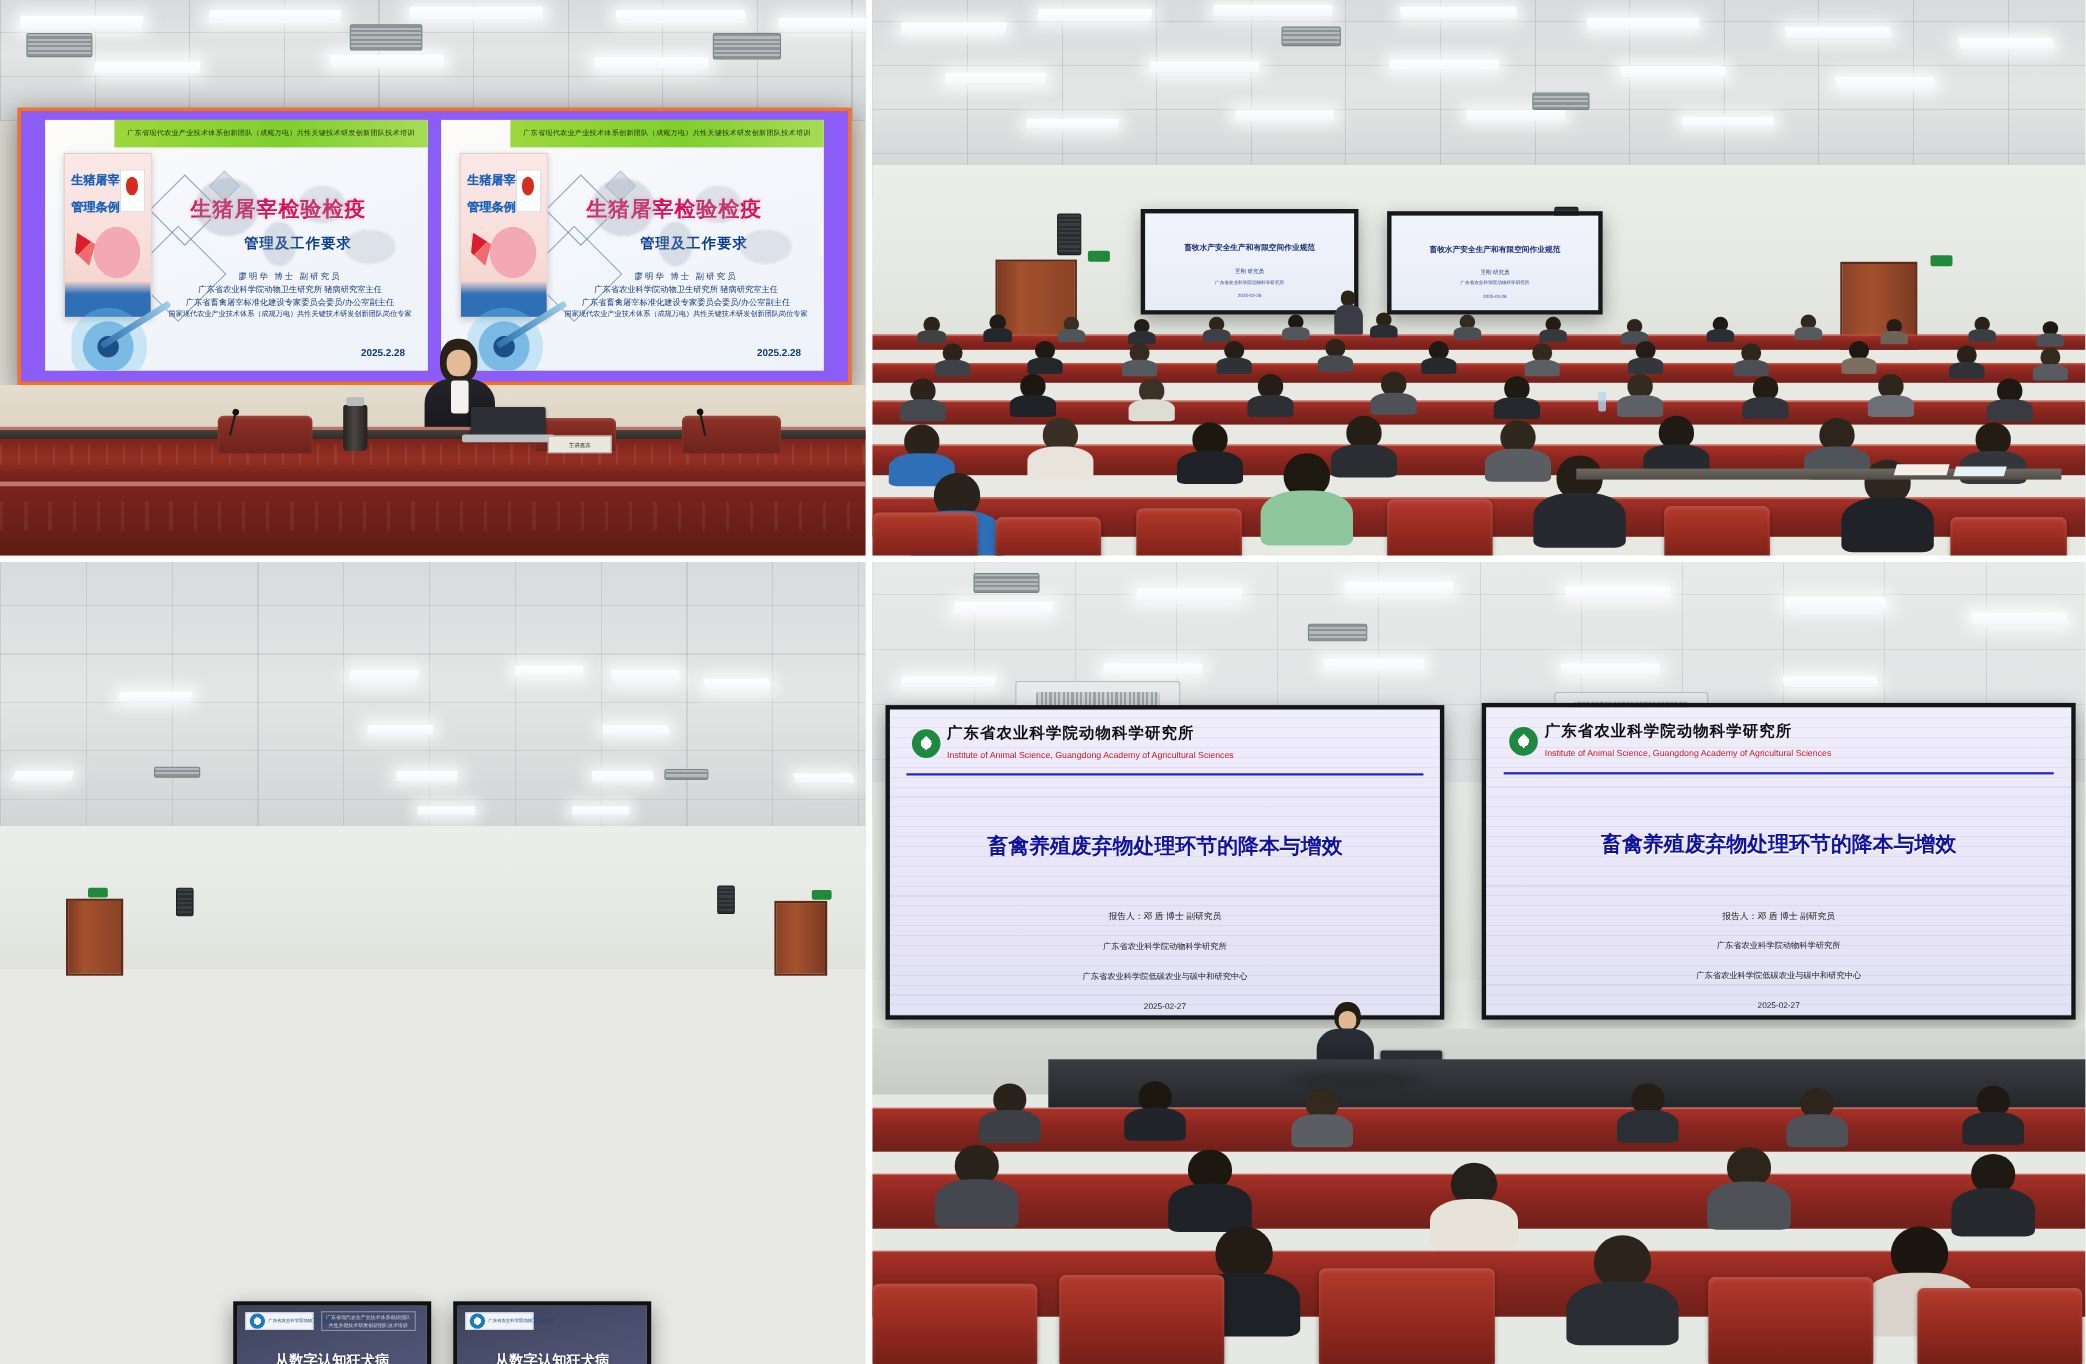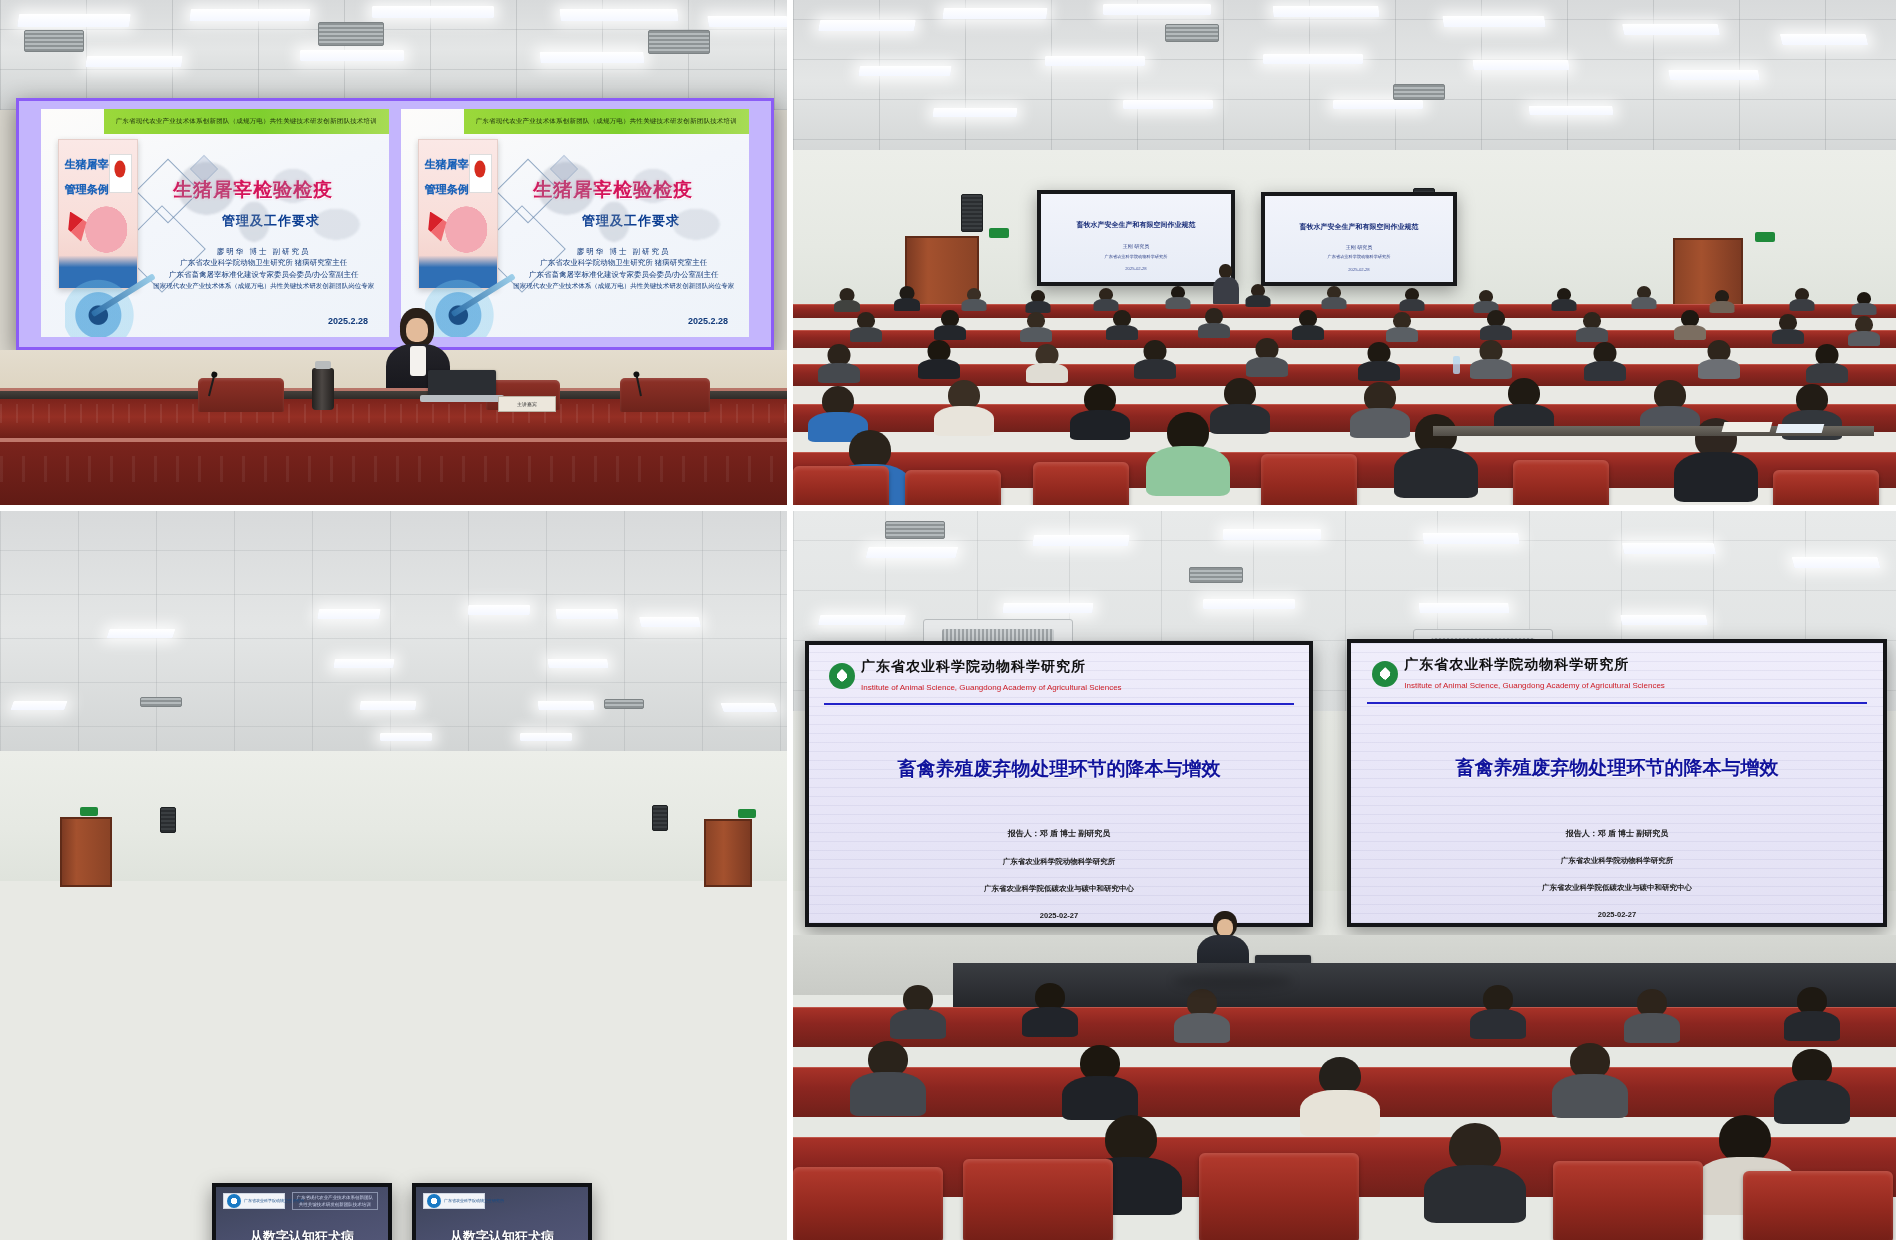--- a/index.html
+++ b/index.html
@@ -42,22 +42,22 @@
   }
   .vent {
     position:absolute; background:#9ea4a6;
     border:1px solid #7d8385; border-radius:2px;
     background-image: repeating-linear-gradient(0deg,#8d9395 0 2px,#b4babc 2px 4px);
   }
 
   
   .ledwall {
     position:absolute;
-    background:#c4b5fd;
-    border:3px solid #8b5cf6;
+    background:#8b5cf6;
+    border:3px solid #f97316;
     box-shadow: 0 6px 22px rgba(0,0,0,.45);
     display:flex;
   }
   .slide-pig {
     position:relative;
     background: linear-gradient(160deg,#fdfcfa 0%,#f3f6fb 45%,#eef3f9 100%);
     overflow:hidden;
     flex:1 1 50%;
   }
   .slide-pig::after{ 
@@ -335,21 +335,21 @@
   .bs-rule {
     position:absolute; left:3%; right:3%; top:21%; height:2px; background:#2222c8;
   }
   .bs-title {
     position:absolute; left:0; right:0; top:40%;
     text-align:center; color:#10139c; font-weight:bold; white-space:nowrap;
     text-shadow:0 1px 1px rgba(255,255,255,.7);
   }
   .bs-credits {
     position:absolute; left:0; right:0; top:62%;
-    text-align:center; color:#222; line-height:1.7; white-space:nowrap;font-weight:bold;
+    text-align:center; color:#222; line-height:1.7; white-space:nowrap;
   }
   .ac-vent {
     position:absolute; background:#e7e9ea; border:1px solid #b9bdbf; border-radius:3px;
   }
   .ac-vent::after{
     content:""; position:absolute; left:12%; right:12%; top:28%; height:44%;
     background: repeating-linear-gradient(90deg,#9fa4a7 0 2px,#cfd3d5 2px 4px);
     border-radius:2px;
   }
   .floor {

